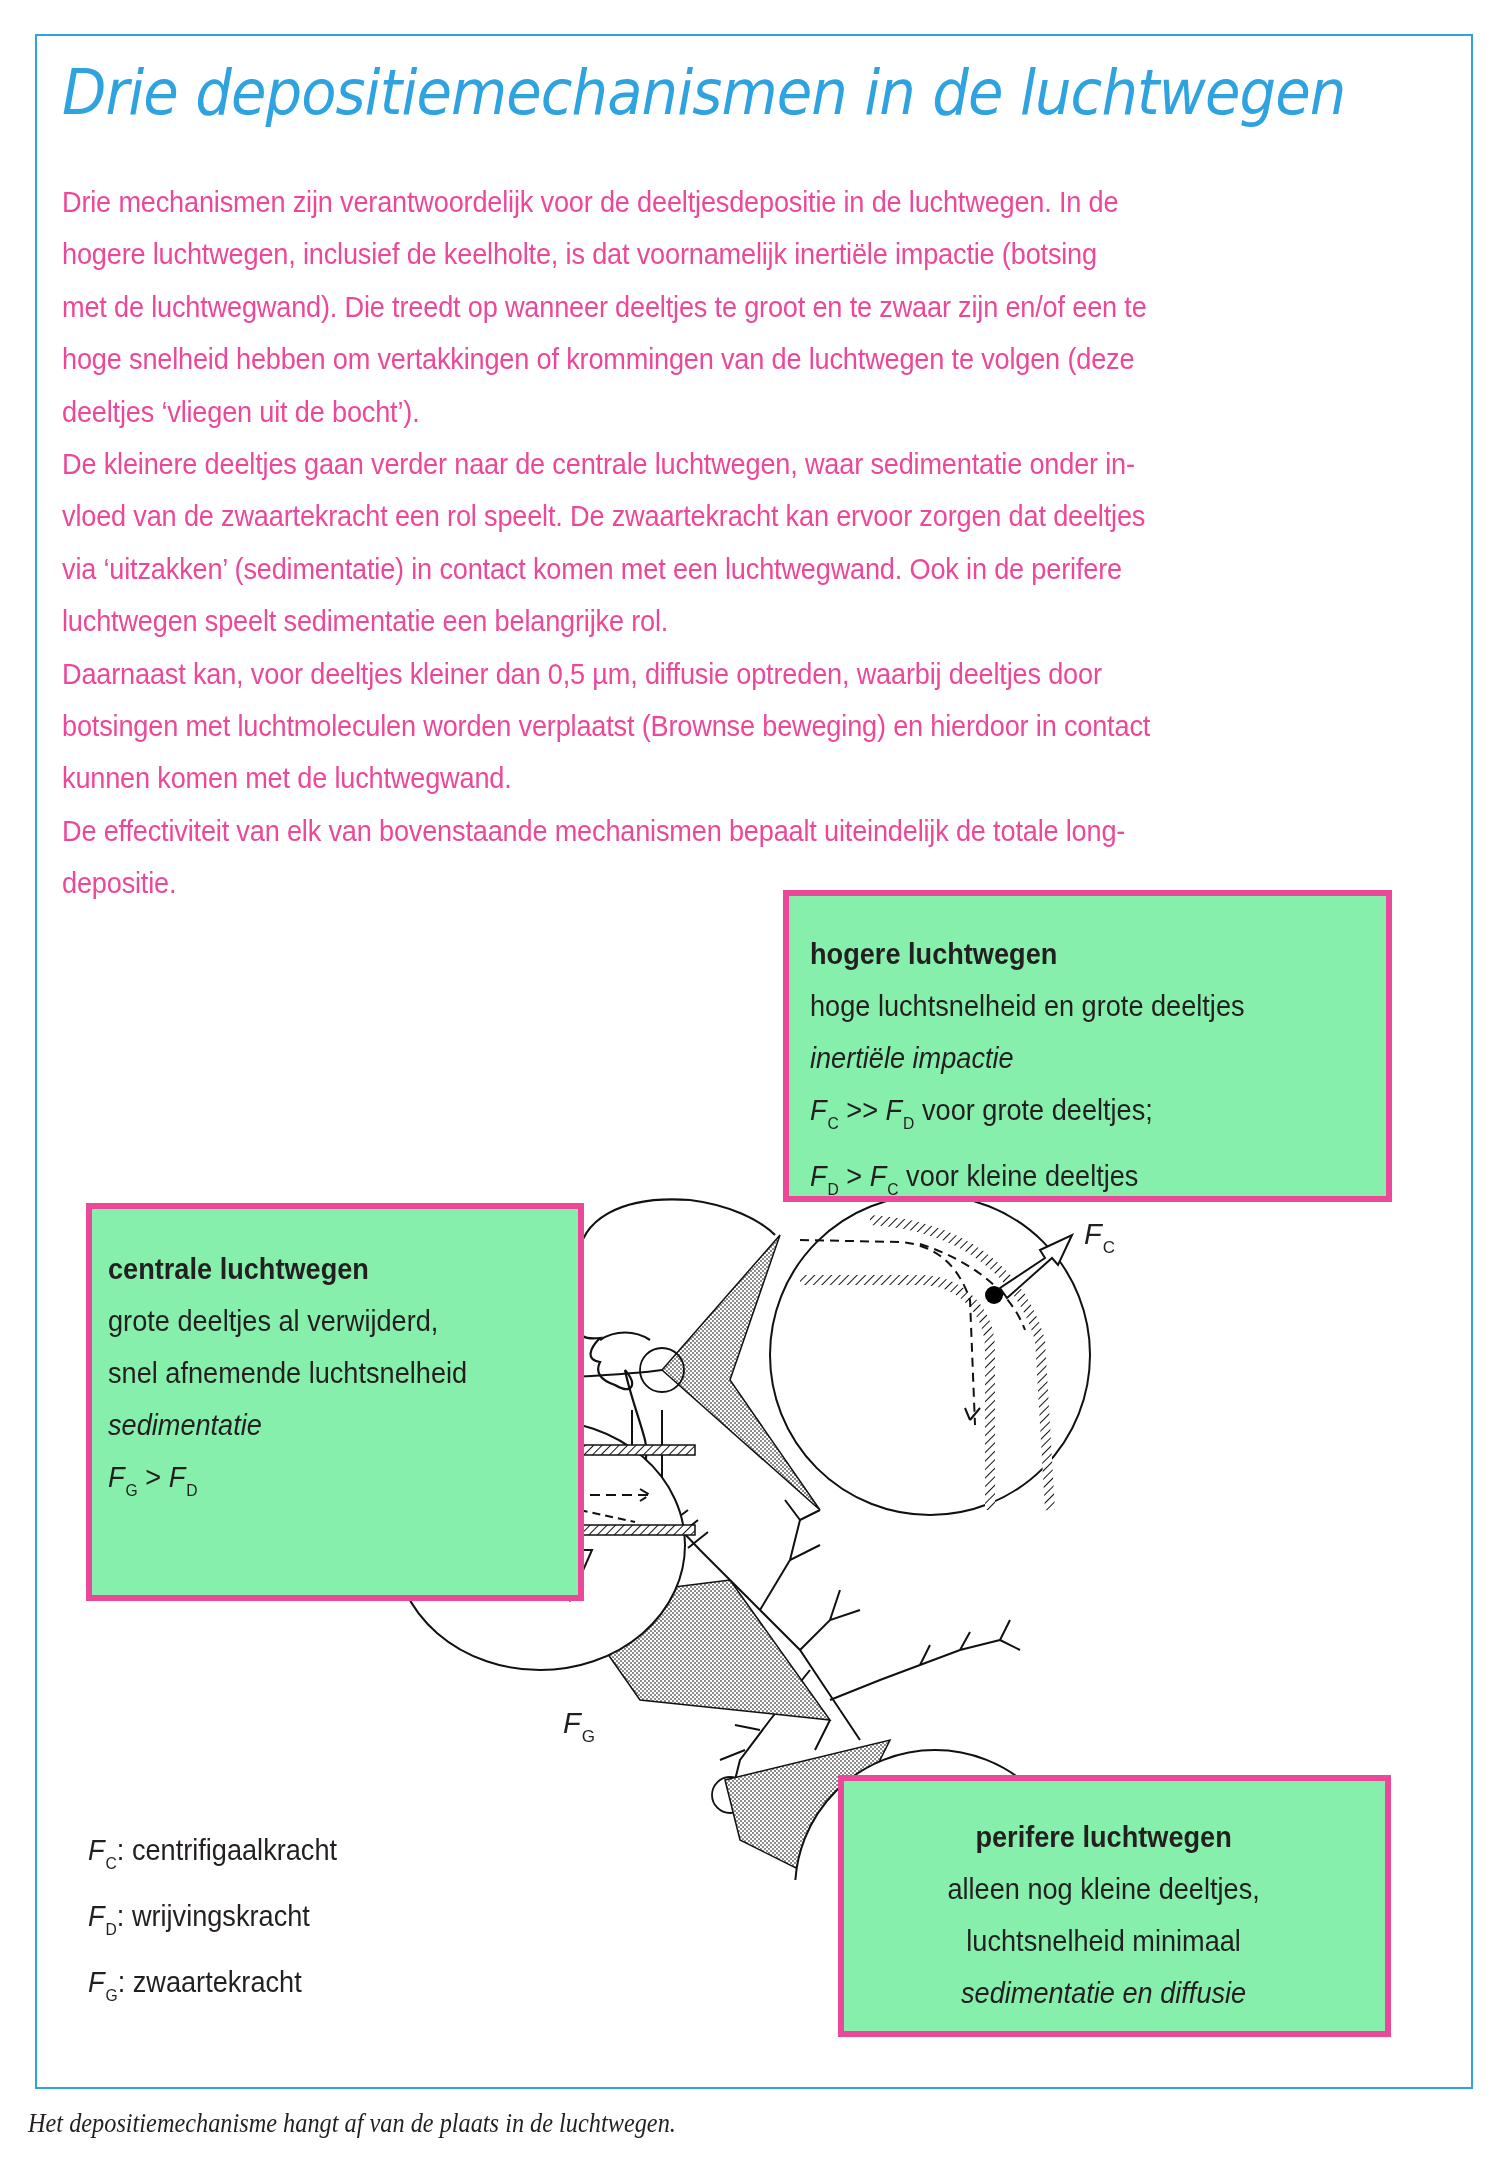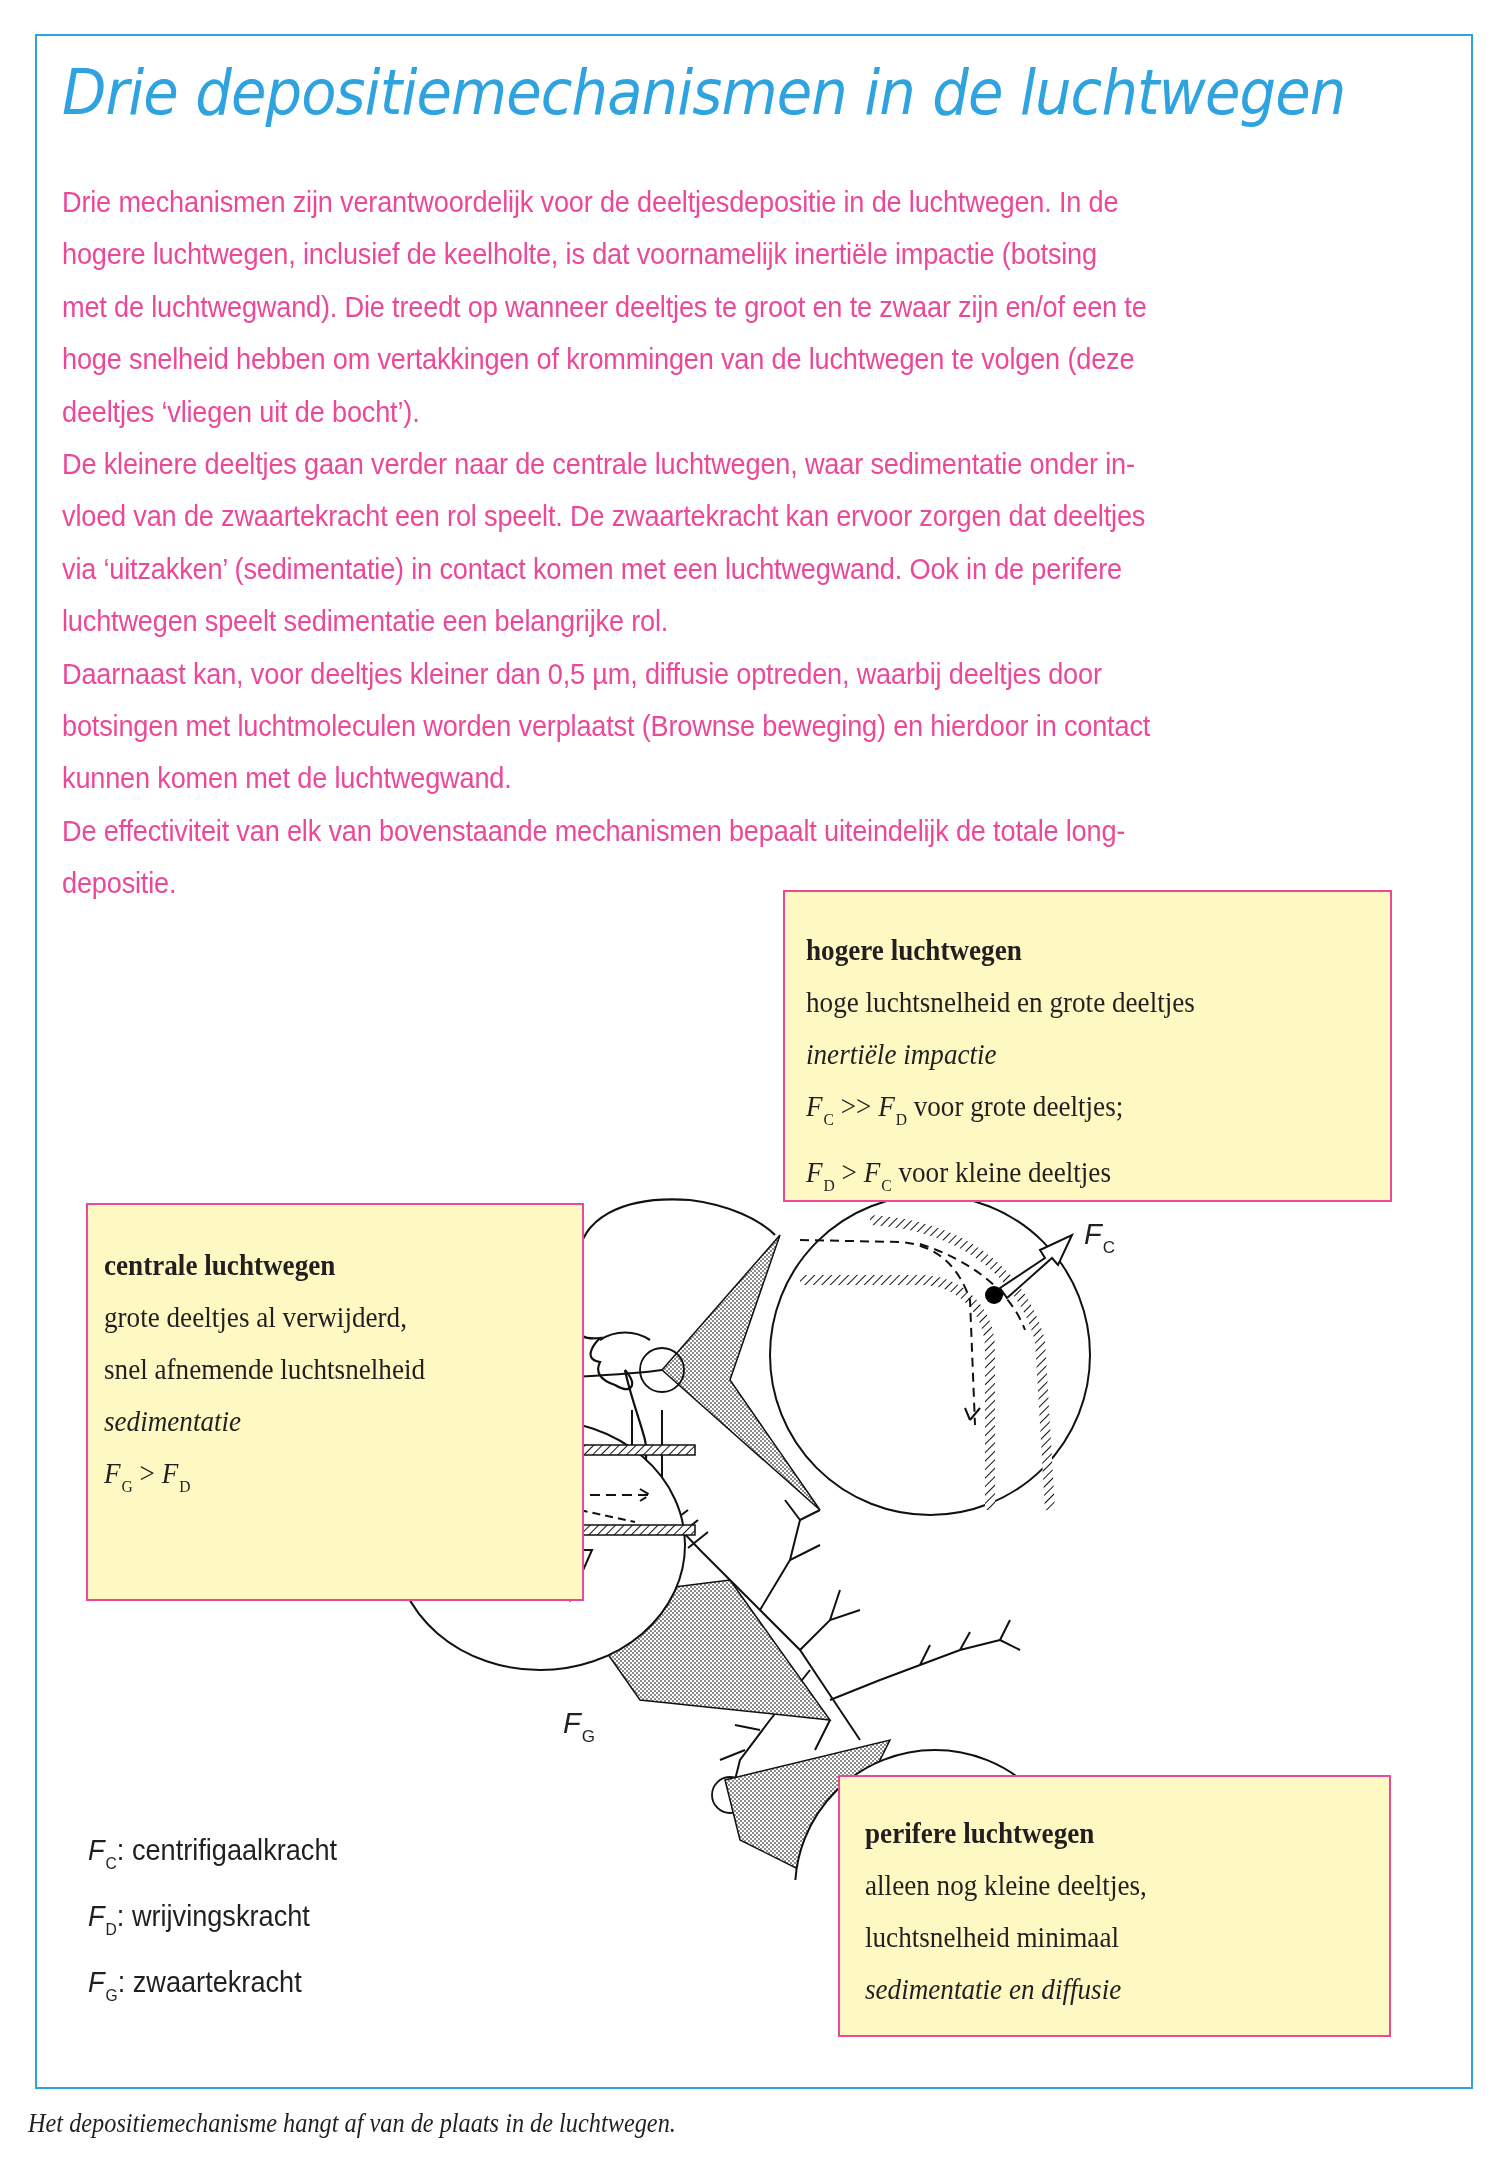--- a/index.html
+++ b/index.html
@@ -8,30 +8,30 @@
   .frame { position: absolute; left: 35px; top: 34px; width: 1438px; height: 2055px;
            border: 2px solid #2fa3e0; box-sizing: border-box; }
   .title { position: absolute; left: 62px; top: 56px; font-family: "DejaVu Sans", sans-serif;
            font-style: italic; font-size: 62px; color: #2fa3e0; letter-spacing: -1px;
            transform: scaleX(0.93); transform-origin: left top; white-space: nowrap; font-weight: 400; }
   .body-text { position: absolute; left: 62px; top: 176px; width: 1390px;
                font-size: 29.5px; line-height: 52.4px; color: #ec4899;
                font-family: "Liberation Sans", sans-serif; letter-spacing: -0.2px; }
   .body-text p { margin: 0; }
   .line { display: block; white-space: nowrap; transform: scaleX(0.92); transform-origin: left center; }
-  .callout { position: absolute; border: 2px solid #ec4899; background: #fef9c3; box-sizing: border-box;
-             font-family: Liberation Serif, serif; font-size: 29.5px; line-height: 52px; z-index: 3; }
+  .callout { position: absolute; border: 6px solid #ec4899; background: #86efac; box-sizing: border-box;
+             font-family: Liberation Sans, sans-serif; font-size: 29.5px; line-height: 52px; z-index: 3; }
   .callout .row { display: block; white-space: nowrap; transform: scaleX(0.92); transform-origin: left center; }
   .callout .head { font-weight: bold; }
   .callout .it { font-style: italic; }
   .sub { font-size: 17px; vertical-align: -9px; font-style: normal; margin-left: 1px; }
   .F { font-style: italic; }
   #callout-hogere { left: 783px; top: 890px; width: 609px; height: 312px; padding: 32px 0 0 21px; }
   #callout-centrale { left: 86px; top: 1203px; width: 498px; height: 398px; padding: 34px 0 0 16px; }
-  #callout-perifere { left: 838px; top: 1775px; width: 553px; height: 262px; padding: 30px 6px 0 25px; }
+  #callout-perifere { left: 838px; top: 1775px; width: 553px; height: 262px; padding: 30px 6px 0 25px; text-align: center; }
   .diagram { position: absolute; left: 400px; top: 1180px; width: 1000px; height: 700px; z-index: 1; }
   .fl { position: absolute; font-family: "Liberation Sans", sans-serif; font-size: 29px; z-index: 2; }
   .fl .F { font-style: italic; }
   .legend { position: absolute; left: 88px; top: 1824px; font-size: 29.5px; line-height: 52px; z-index: 2; }
   .legend .row { display: block; white-space: nowrap; transform: scaleX(0.92); transform-origin: left center; }
   .caption { position: absolute; left: 28px; top: 2108px; font-family: "Liberation Serif", "DejaVu Serif", serif;
              font-style: italic; font-size: 27px; color: #231f20; white-space: nowrap;
              transform: scaleX(0.9); transform-origin: left center; }
 </style>
 </head>

